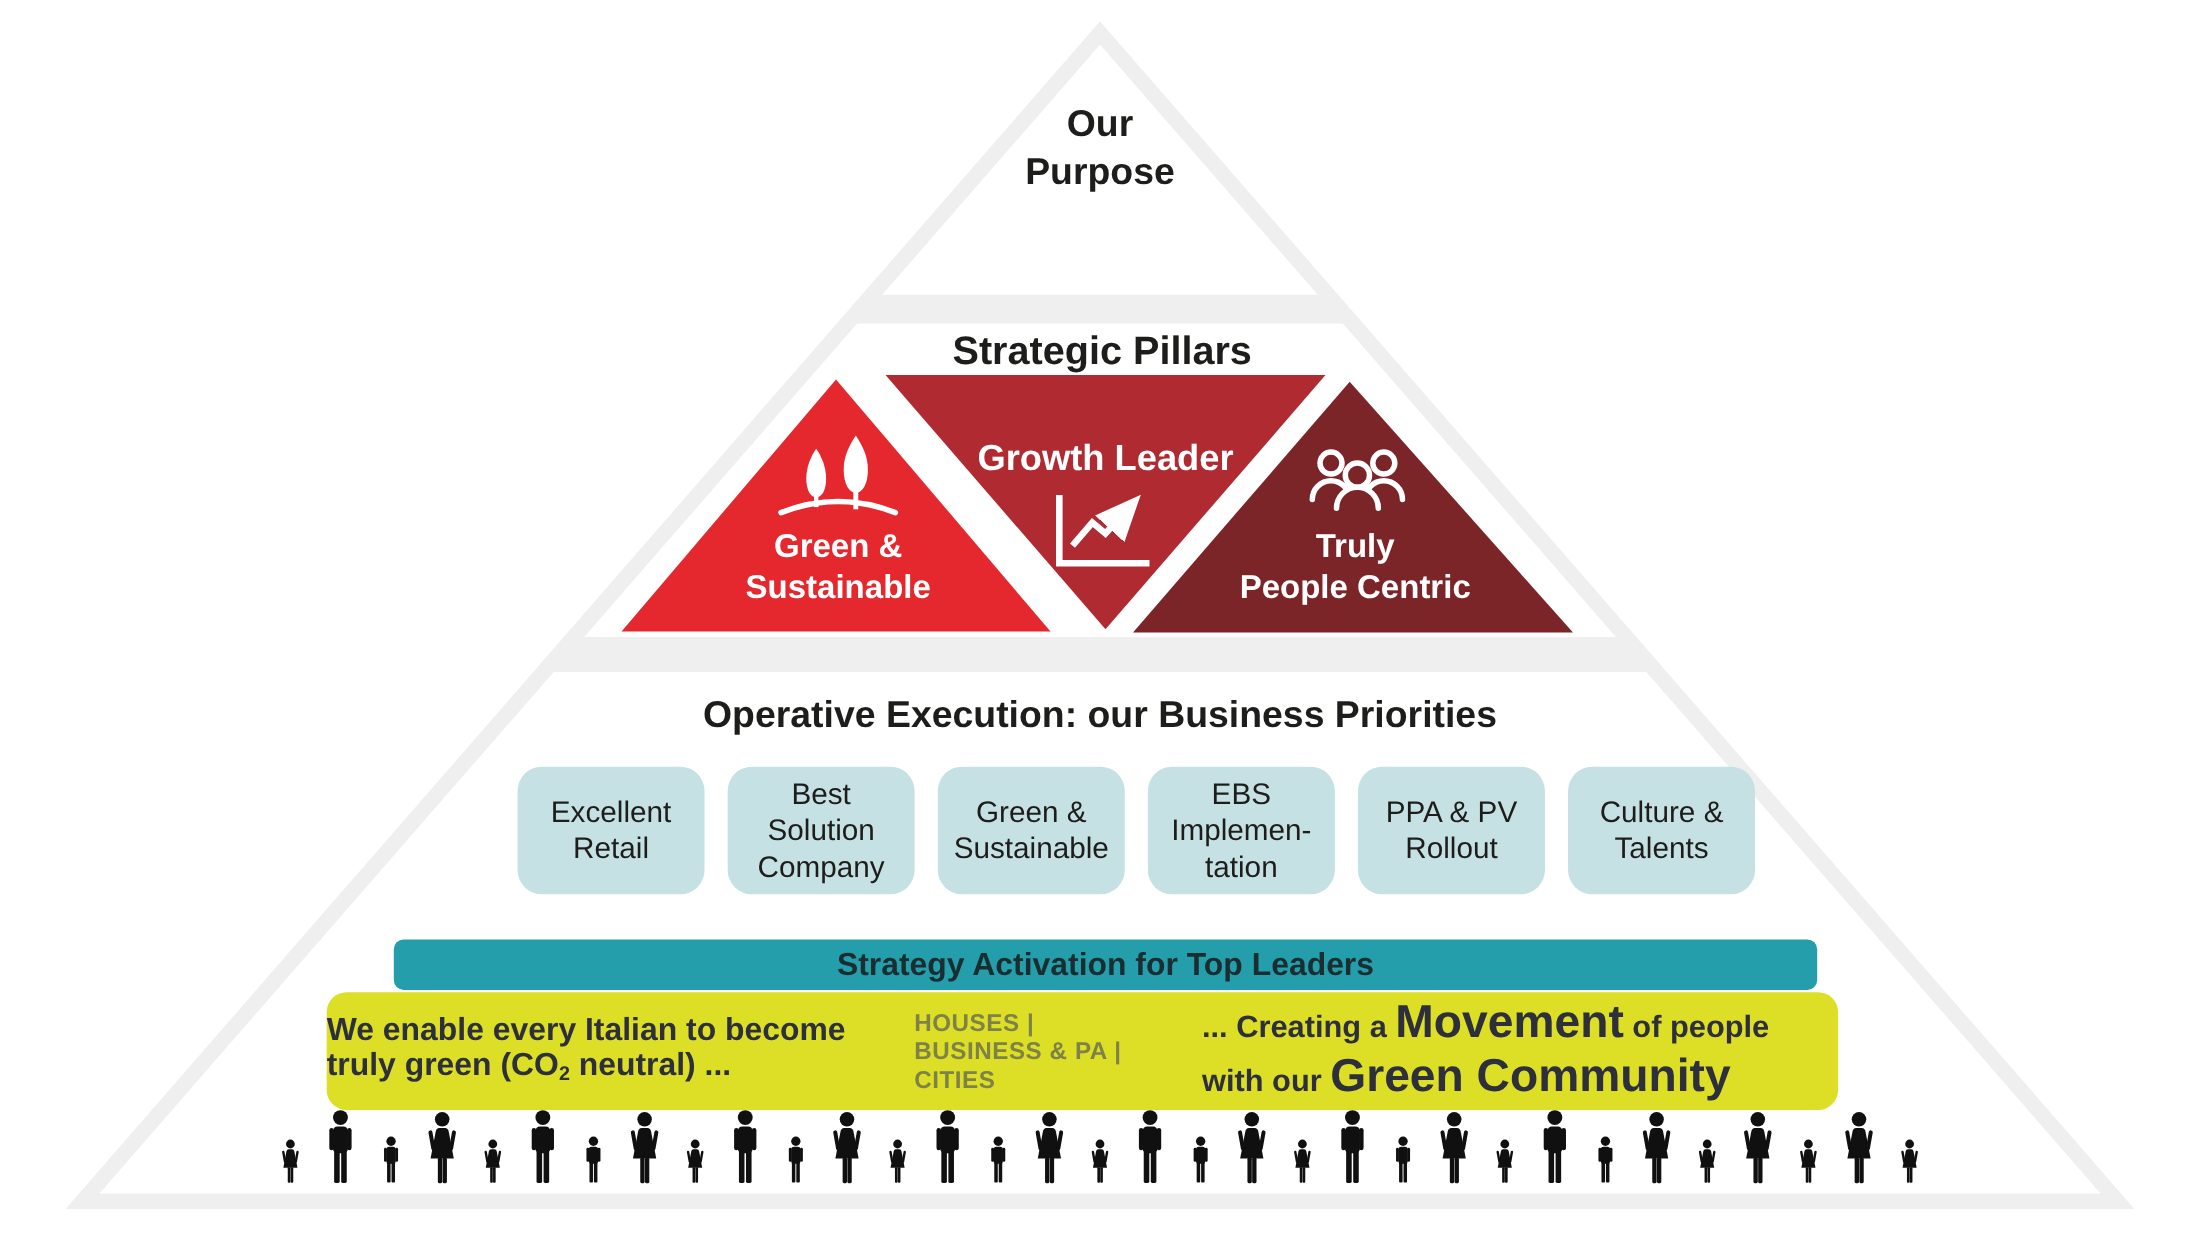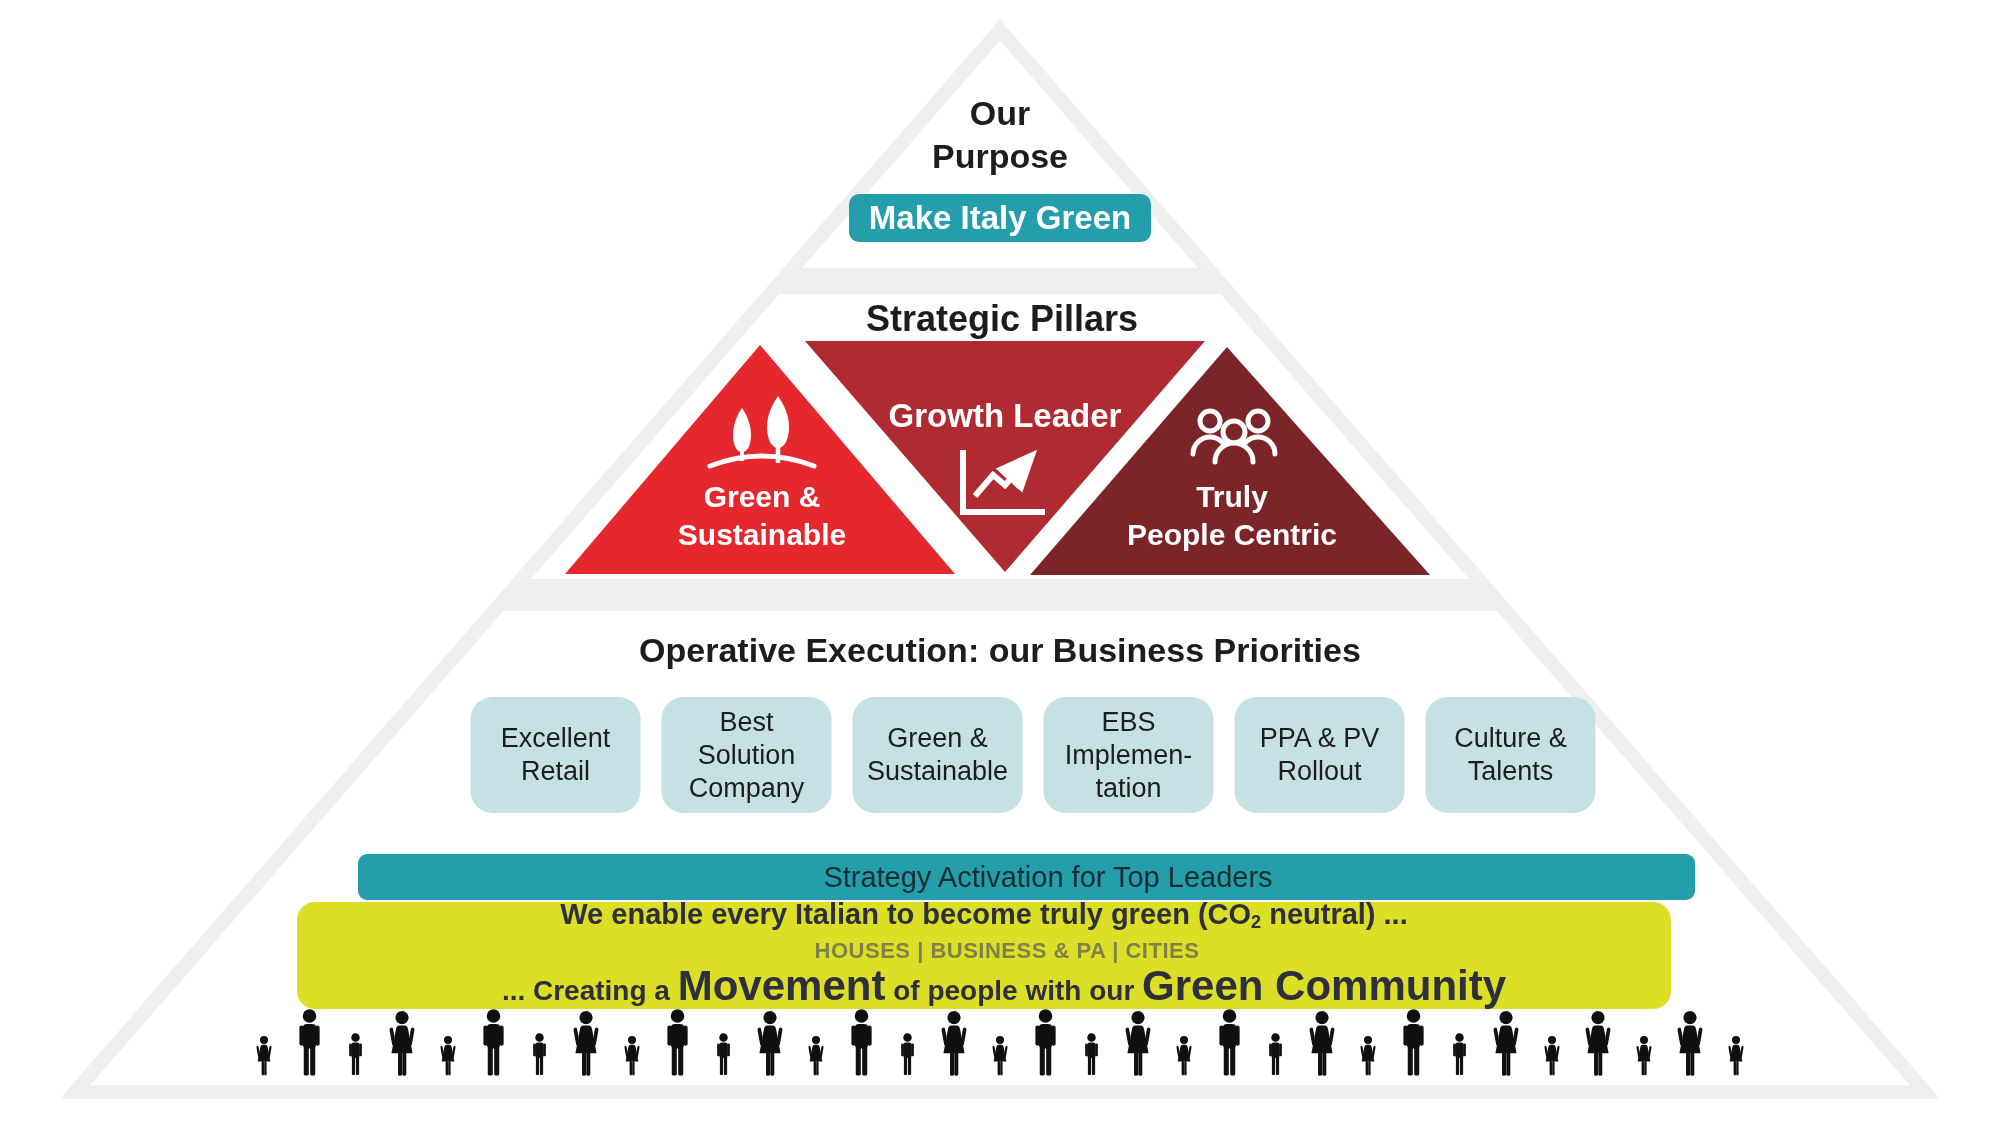--- a/index.html
+++ b/index.html
@@ -23,23 +23,23 @@
   .tri-label.mid{font-size:33px;line-height:36px;}
   .exec-heading{position:absolute;left:1000px;top:631px;transform:translateX(-50%);
     font-size:34px;line-height:38px;font-weight:700;white-space:nowrap;}
   .boxes{position:absolute;left:50%;top:697px;transform:translateX(-50%);
     display:flex;gap:21px;margin-left:33px;}
   .prio-box{width:170px;height:116px;border-radius:22px;background:var(--box-teal-light);
     display:flex;align-items:center;justify-content:center;text-align:center;
     font-size:27px;line-height:33px;font-weight:400;white-space:pre-line;color:#1d1d1b;}
   .activation-bar{position:absolute;left:358px;top:854px;width:1294px;height:46px;
     background:var(--teal);border-radius:9px;display:flex;align-items:center;justify-content:center;
-    font-size:29px;font-weight:400;color:#1a2d30;padding-left:43px;}
+    font-size:29px;font-weight:700;color:#1a2d30;}
   .community-bar{position:absolute;left:297px;top:902px;width:1374px;height:107px;
-    background:var(--yellow);border-radius:18px;display:flex;flex-direction:column;
+    background:var(--yellow);border-radius:18px;display:flex;flex-direction:row;
     align-items:center;justify-content:center;}
   .cb-line1{font-size:29px;line-height:32px;font-weight:700;color:#2d2f3c;}
   .cb-line1 .sub{font-size:0.62em;vertical-align:-0.25em;}
   .cb-line2{font-size:22px;line-height:26px;font-weight:700;letter-spacing:0.5px;color:var(--olive-text);margin-left:46px;}
   .cb-line3{font-size:28px;line-height:44px;font-weight:700;color:#2d2f3c;margin-left:40px;}
   .cb-line3 .lg{font-size:42px;}
   svg.people{position:absolute;left:0;top:1000px;width:2000px;height:90px;}
 </style>
 </head>
 <body>
@@ -47,21 +47,20 @@
 <div class="stage">
 
   <svg class="bg" viewBox="0 0 2000 1125" aria-hidden="true">
     <path class="tri-stroke" d="M1000,30 L1925,1092 L75,1092 Z"></path>
     <path class="band" d="M793,268 L1207,268 L1230,294 L770,294 Z"></path>
     <path class="band" d="M522,579 L1478,579 L1506,611 L494,611 Z"></path>
   </svg>
 
   <div class="purpose-title">Our
 Purpose</div>
-  <div class="purpose-badge">Make Italy Green</div>
 
   <div class="pillars-heading">Strategic Pillars</div>
 
   <svg class="pillars" viewBox="500 330 1000 250" aria-hidden="true">
     <defs>
       <marker id="ah" markerWidth="9" markerHeight="9" refX="4" refY="3" orient="auto">
         <path d="M0,0 L7,3 L0,6 Z" fill="#ffffff"></path>
       </marker>
     </defs>
     <polygon points="565,574 955,574 760,345" fill="#E5282E"></polygon>

